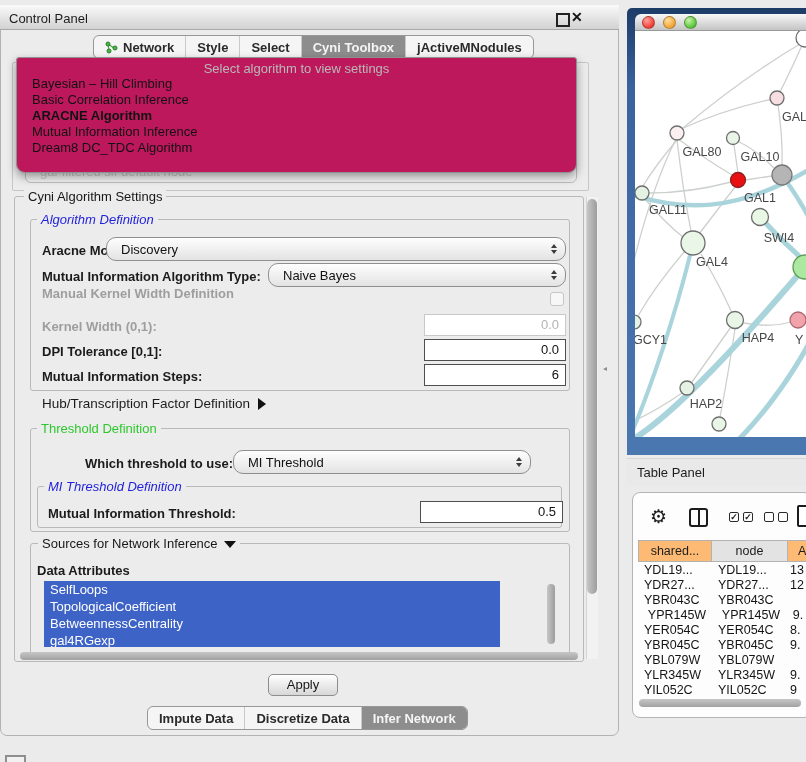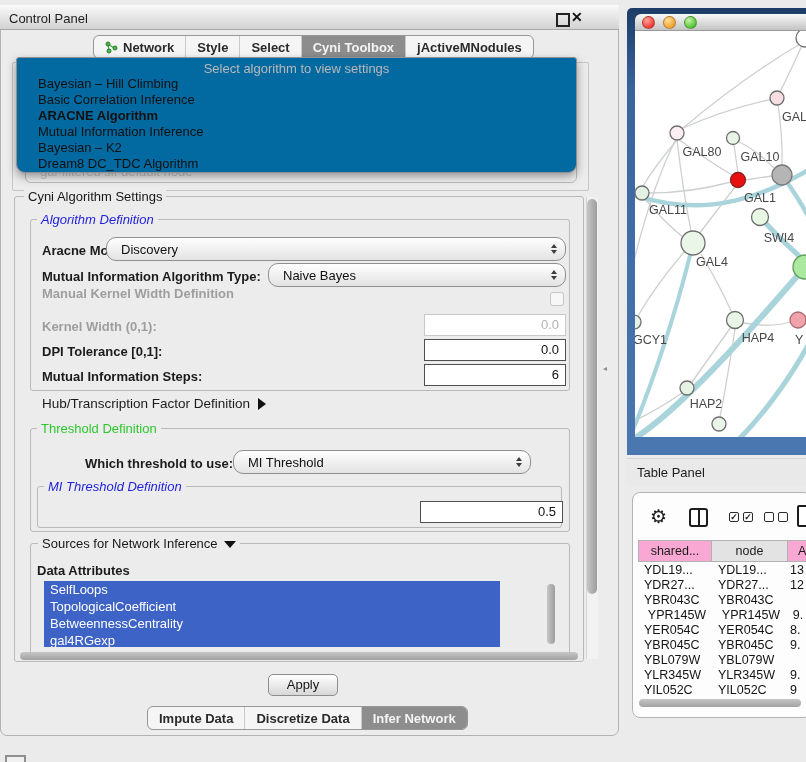--- a/index.html
+++ b/index.html
@@ -12,23 +12,23 @@
   .cp-title{left:9px;top:11px;font-size:13px;color:#1d1d1d;}
   .float-btn{left:556px;top:13px;width:10px;height:10px;border:2px solid #222;box-sizing:content-box;background:transparent;}
   .close-btn{left:571px;top:9px;font-size:14px;font-weight:bold;color:#111;}
   
   .tabbar{display:inline-flex;align-items:stretch;background:#f5f5f5;border:1px solid #979797;border-radius:6px;overflow:hidden;height:24px;box-sizing:border-box;}
   .tabbar .tab{display:flex;align-items:center;padding:0 11px;font-size:13px;font-weight:600;color:#2a2a2a;white-space:nowrap;border-right:1px solid #c9c9c9;background:transparent;}
   .tabbar .tab:last-child{border-right:none;}
   .tabbar .tab.selected{background:#8d8d8d;color:#f5f5f5;}
   .net-icon{display:inline-block;margin-right:5px;width:13px;height:13px;}
   
-  .popup{left:16px;top:57px;width:561px;height:116px;background:#0369a1;border:1px solid #919191;border-radius:3px 3px 9px 9px;box-shadow:0 4px 10px rgba(0,0,0,.38);z-index:40;box-sizing:border-box;}
+  .popup{left:16px;top:57px;width:561px;height:116px;background:#be185d;border:1px solid #919191;border-radius:3px 3px 9px 9px;box-shadow:0 4px 10px rgba(0,0,0,.38);z-index:40;box-sizing:border-box;}
   .popup-placeholder{width:100%;text-align:center;font-size:13px;color:#b9b9b9;margin-top:3px;}
-  .popup-item{font-size:13px;color:#111;height:16px;line-height:16px;padding-left:21px;white-space:nowrap;}
+  .popup-item{font-size:13px;color:#111;height:16px;line-height:16px;padding-left:15px;white-space:nowrap;}
   .popup-item.bold{font-weight:bold;}
   
   .bg-box{left:12px;top:62px;width:577px;height:129px;border:1px solid #c6c6c6;border-radius:2px;box-sizing:border-box;z-index:1;}
   .bg-combo{left:25px;top:160px;width:552px;height:23px;border:1px solid #bdbdbd;border-radius:6px;background:#f2f2f2;box-sizing:border-box;z-index:2;color:#cacaca;font-size:13px;line-height:21px;padding-left:14px;overflow:hidden;white-space:nowrap;}
   
   .group{border:1px solid #b9b9b9;border-radius:3px;box-sizing:border-box;background:transparent;}
   .group-label{background:#ececec;padding:0 4px;font-size:13px;color:#171717;white-space:nowrap;z-index:5;}
   .group-label.blue{color:#2222dd;font-style:italic;}
   .group-label.green{color:#2ec82e;}
   .lbl{font-size:13px;font-weight:bold;color:#1b1b1b;white-space:nowrap;}
@@ -57,21 +57,21 @@
   .light{width:13px;height:13px;border-radius:50%;border:1px solid rgba(0,0,0,.28);box-sizing:border-box;}
   .light.red{background:radial-gradient(circle at 35% 30%,#ffa39c,#ee3b32 72%);}
   .light.yellow{background:radial-gradient(circle at 35% 30%,#ffdf9c,#f0a22e 72%);}
   .light.green{background:radial-gradient(circle at 35% 30%,#c8f2a8,#53c336 72%);}
   .net-canvas{left:635px;top:31px;width:171px;height:406px;background:#ffffff;overflow:hidden;}
   .tp-header{left:627px;top:458px;width:179px;height:28px;background:#e9e9e9;border-top:1px solid #d6d6d6;box-sizing:border-box;}
   .tp-title{left:637px;top:465px;font-size:13px;color:#1d1d1d;}
   .tp-body{left:632px;top:492px;width:180px;height:226px;background:#fdfdfd;border:1px solid #b5b5b5;border-radius:8px;box-sizing:border-box;}
   .th-cell{top:540px;height:22px;box-sizing:border-box;border:1px solid #b2b2b2;border-left:none;font-size:12.5px;color:#1c1c1c;text-align:center;line-height:20px;overflow:hidden;}
   .th-cell.first{border-left:1px solid #b2b2b2;}
-  .th-hl{background:#f9a8d4;}
+  .th-hl{background:#fdba74;}
   .th-norm{background:#e3e3e3;}
   .tr-row{height:15px;font-size:12.5px;color:#141414;white-space:nowrap;}
   .tr-row span{position:absolute;overflow:hidden;}
   
   .gear{font-size:19px;color:#1c1c1c;line-height:19px;}
   .colbrowser{width:19px;height:19px;border:2px solid #1c1c1c;border-radius:3px;box-sizing:border-box;}
   .colbrowser:before{content:"";position:absolute;left:7px;top:0;width:2px;height:15px;background:#1c1c1c;}
   .cb{width:10px;height:10px;border:1.5px solid #2a2a2a;border-radius:2px;box-sizing:border-box;font-size:9px;line-height:8px;color:#1a1a1a;text-align:center;font-weight:bold;}
   .page-icon{width:16px;height:22px;border:2px solid #1c1c1c;border-radius:2px;background:#fff;box-sizing:border-box;}
   .splitter-dot{width:5px;height:7px;color:#8f8f8f;font-size:8px;line-height:7px;}
@@ -117,21 +117,20 @@
 
   <div class="abs bg-box"></div>
   <div class="abs bg-combo">gal-filtered sif default node</div>
 
   <div class="abs popup">
     <div class="popup-placeholder">Select algorithm to view settings</div>
     <div class="popup-item">Bayesian – Hill Climbing</div>
     <div class="popup-item">Basic Correlation Inference</div>
     <div class="popup-item bold">ARACNE Algorithm</div>
     <div class="popup-item">Mutual Information Inference</div>
-    <div class="popup-item">Bayesian – K2</div>
     <div class="popup-item">Dream8 DC_TDC Algorithm</div>
   </div>
 
   <div class="abs group" style="left:14px;top:196px;width:570px;height:466px;"></div>
   <div class="abs group-label" style="left:24px;top:189px;">Cyni Algorithm Settings</div>
 
   <div class="abs vscroll-track" style="left:586px;top:197px;width:12px;height:462px;"></div>
   <div class="abs scroll-thumb" style="left:587px;top:199px;width:10px;height:395px;"></div>
 
   <div class="abs group" style="left:30px;top:219px;width:540px;height:172px;"></div>
@@ -177,20 +176,21 @@
     <span class="val">MI Threshold</span>
     <span class="arrows">
         <span class="tri-up"></span>
         <span class="tri-dn"></span>
       </span>
   </div>
 
   <div class="abs group" style="left:37px;top:486px;width:525px;height:42px;"></div>
   <div class="abs group-label blue" style="left:44px;top:479px;">MI Threshold Definition</div>
 
+  <div class="abs lbl" style="left:48px;top:506px;">Mutual Information Threshold:</div>
   <div class="abs field" style="left:420px;top:501px;width:143px;height:22px;">0.5</div>
 
   <div class="abs group" style="left:30px;top:543px;width:540px;height:116px;"></div>
   <div class="abs group-label" style="left:38px;top:536px;"><span>Sources for Network Inference</span><span class="tri-down-big"></span></div>
 
   <div class="abs lbl" style="left:37px;top:563px;">Data Attributes</div>
 
   <div class="abs attr-list" style="left:44px;top:581px;width:456px;height:66px;">
     <div class="attr-item">SelfLoops</div>
     <div class="attr-item">TopologicalCoefficient</div>

